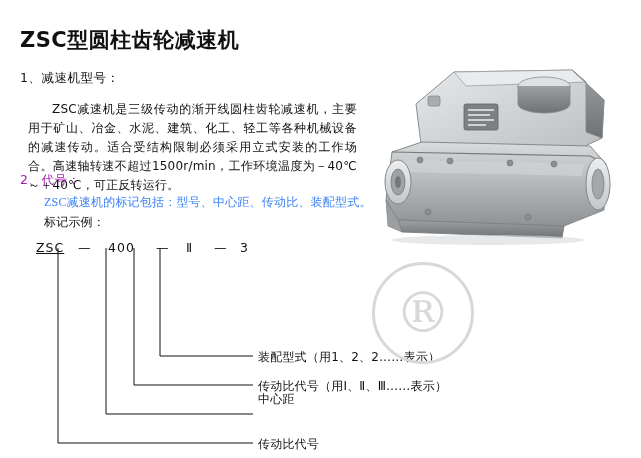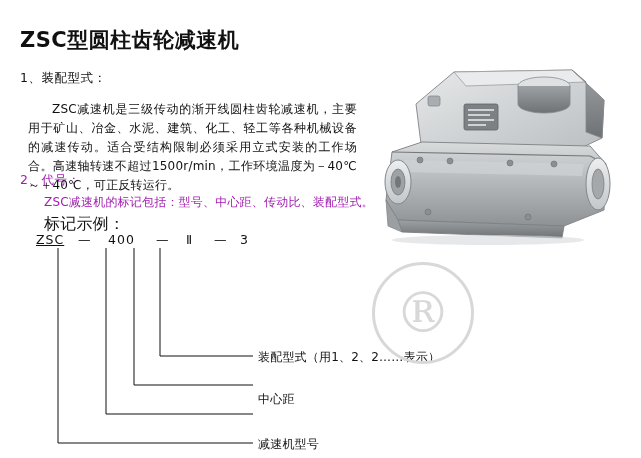--- a/index.html
+++ b/index.html
@@ -65,48 +65,49 @@
     top: 172px;
     font-size: 12.5px;
     color: #a21caf;
     letter-spacing: 0.5px;
   }
   .sec2-line1 {
     position: absolute;
     left: 44px;
     top: 194px;
     font-size: 12px;
-    color: #a21caf;
-    letter-spacing: 0.2px;
+    color: #3b82f6;
+    letter-spacing: 0.2px;
+    font-family: Liberation Serif, serif;
   }
   .sec2-line2 {
     position: absolute;
     left: 44px;
     top: 214px;
-    font-size: 16px;
+    font-size: 12px;
     color: #111;
     letter-spacing: 0.2px;
   }
 
   
   .code-row {
     position: absolute;
     left: 36px;
     top: 232px;
     font-size: 12.5px;
     color: #111;
     letter-spacing: 1px;
     white-space: nowrap;
   }
   .code-row span {
     display: inline-block;
   }
   .code-zsc { width: 42px; text-decoration: underline; }
   .code-d1  { width: 30px; }
-  .code-400 { width: 48px; }
+  .code-400 { width: 48px; margin-top: 8px; }
   .code-d2  { width: 30px; }
   .code-ii  { width: 28px; }
   .code-d3  { width: 26px; }
   .code-3   { width: 14px; }
 
   
   .leaders {
     position: absolute;
     left: 0;
     top: 0;
@@ -156,21 +157,21 @@
   }
 </style>
 </head>
 <body>
 
 <div class="page">
 
   <div class="title">ZSC型圆柱齿轮减速机</div>
 
   <div class="sec1-head">
-    <span>1、</span><span>装配型式：</span>
+    <span>1、</span><span>减速机型号：</span>
   </div>
   <div class="sec1-body">
     <p>ZSC减速机是三级传动的渐开线圆柱齿轮减速机，主要用于矿山、冶金、水泥、建筑、化工、轻工等各种机械设备的减速传动。适合受结构限制必须采用立式安装的工作场合。高速轴转速不超过1500r/min，工作环境温度为－40℃～＋40℃，可正反转运行。</p>
   </div>
 
   <div class="sec2-head">
     <span>2、</span><span>代号：</span>
   </div>
   <div class="sec2-line1">ZSC减速机的标记包括：型号、中心距、传动比、装配型式。</div>
   <div class="sec2-line2">标记示例：</div>
@@ -186,22 +187,23 @@
 
       <path d="M134,248 L134,385 L253,385"></path>
 
       <path d="M106,248 L106,414 L253,414"></path>
 
       <path d="M58,248 L58,443 L253,443"></path>
     </g>
   </svg>
 
   <div class="callout callout-1">装配型式（用1、2、2……表示）</div>
+  <div class="callout callout-2">传动比代号（用Ⅰ、Ⅱ、Ⅲ……表示）</div>
   <div class="callout callout-3">中心距</div>
-  <div class="callout callout-4">减速机型号</div>
+  <div class="callout callout-4">传动比代号</div>
 
   <div class="watermark">®</div>
 
   <svg class="photo" viewBox="0 0 268 185">
     <defs>
       <linearGradient id="gBody" x1="0" y1="0" x2="0" y2="1">
         <stop offset="0%" stop-color="#d9dbdc"></stop>
         <stop offset="45%" stop-color="#b6babd"></stop>
         <stop offset="100%" stop-color="#8e9295"></stop>
       </linearGradient>

